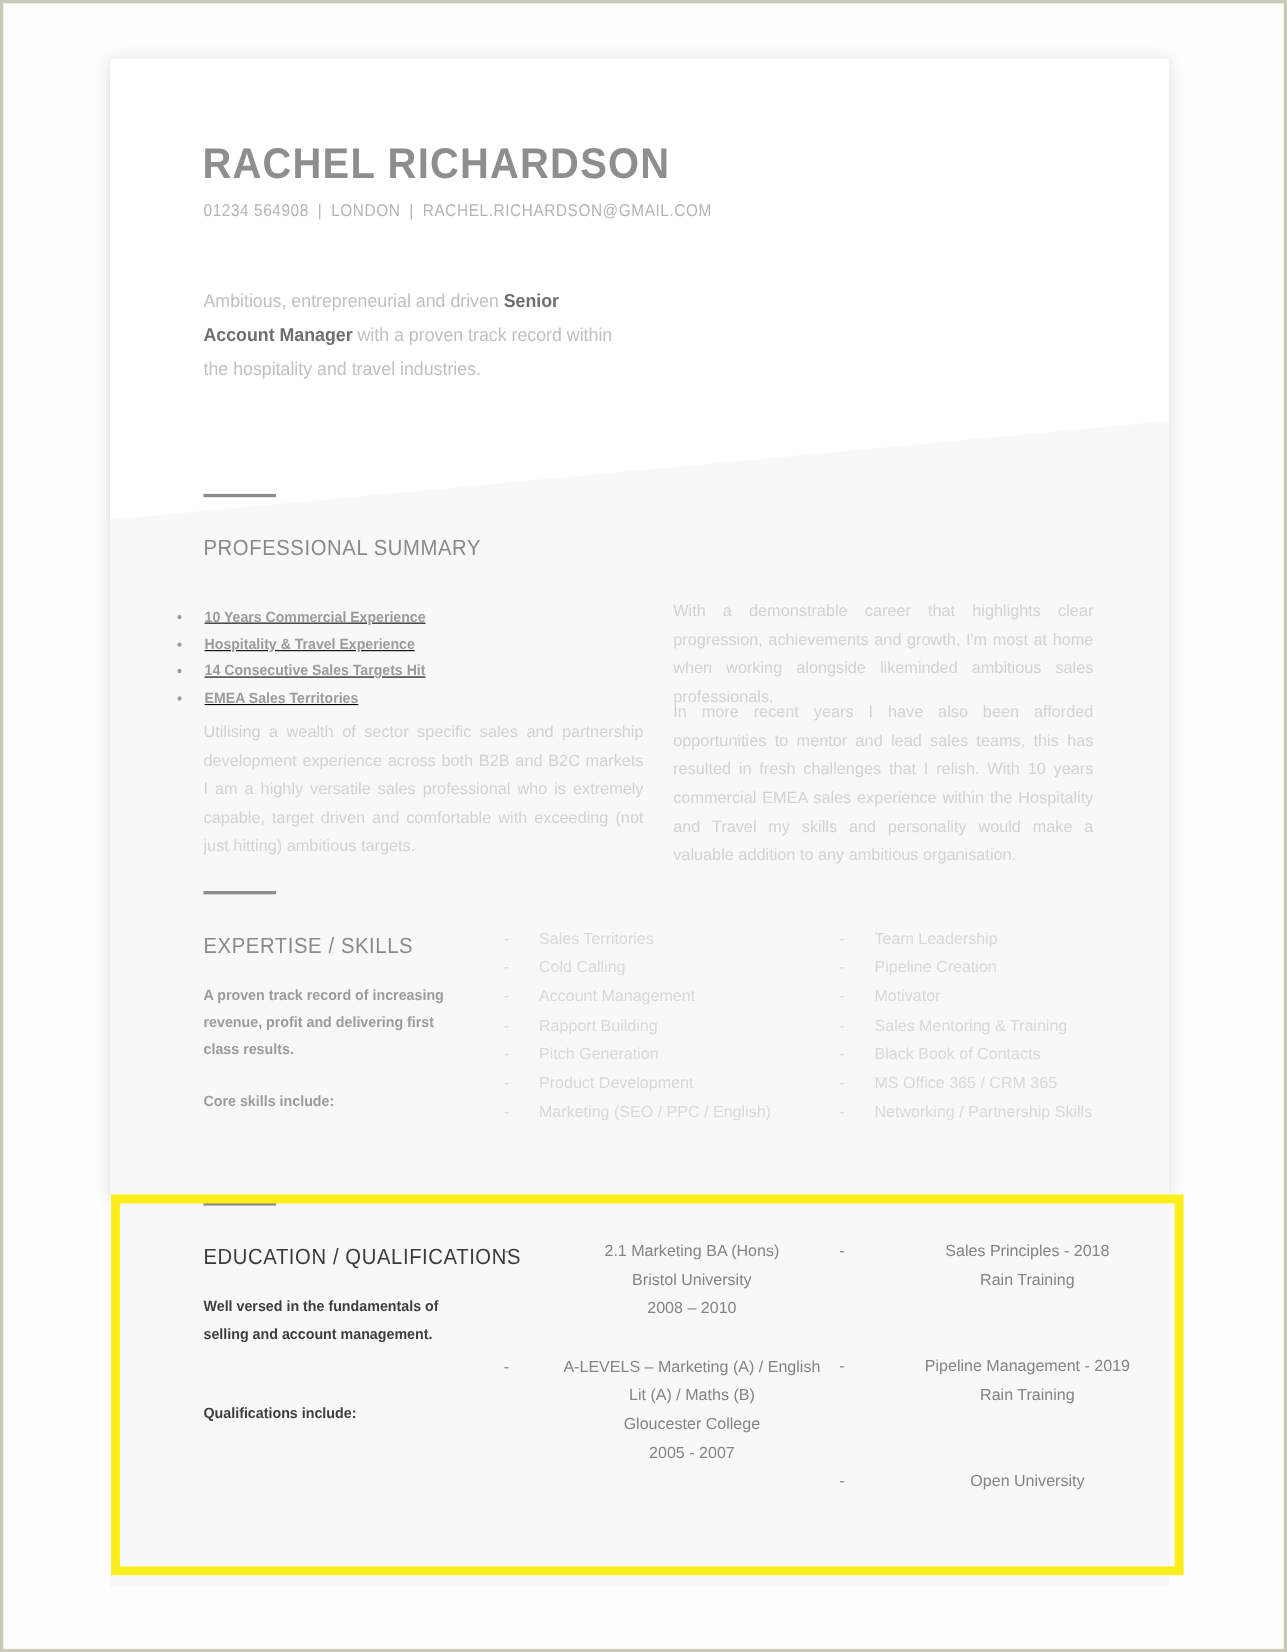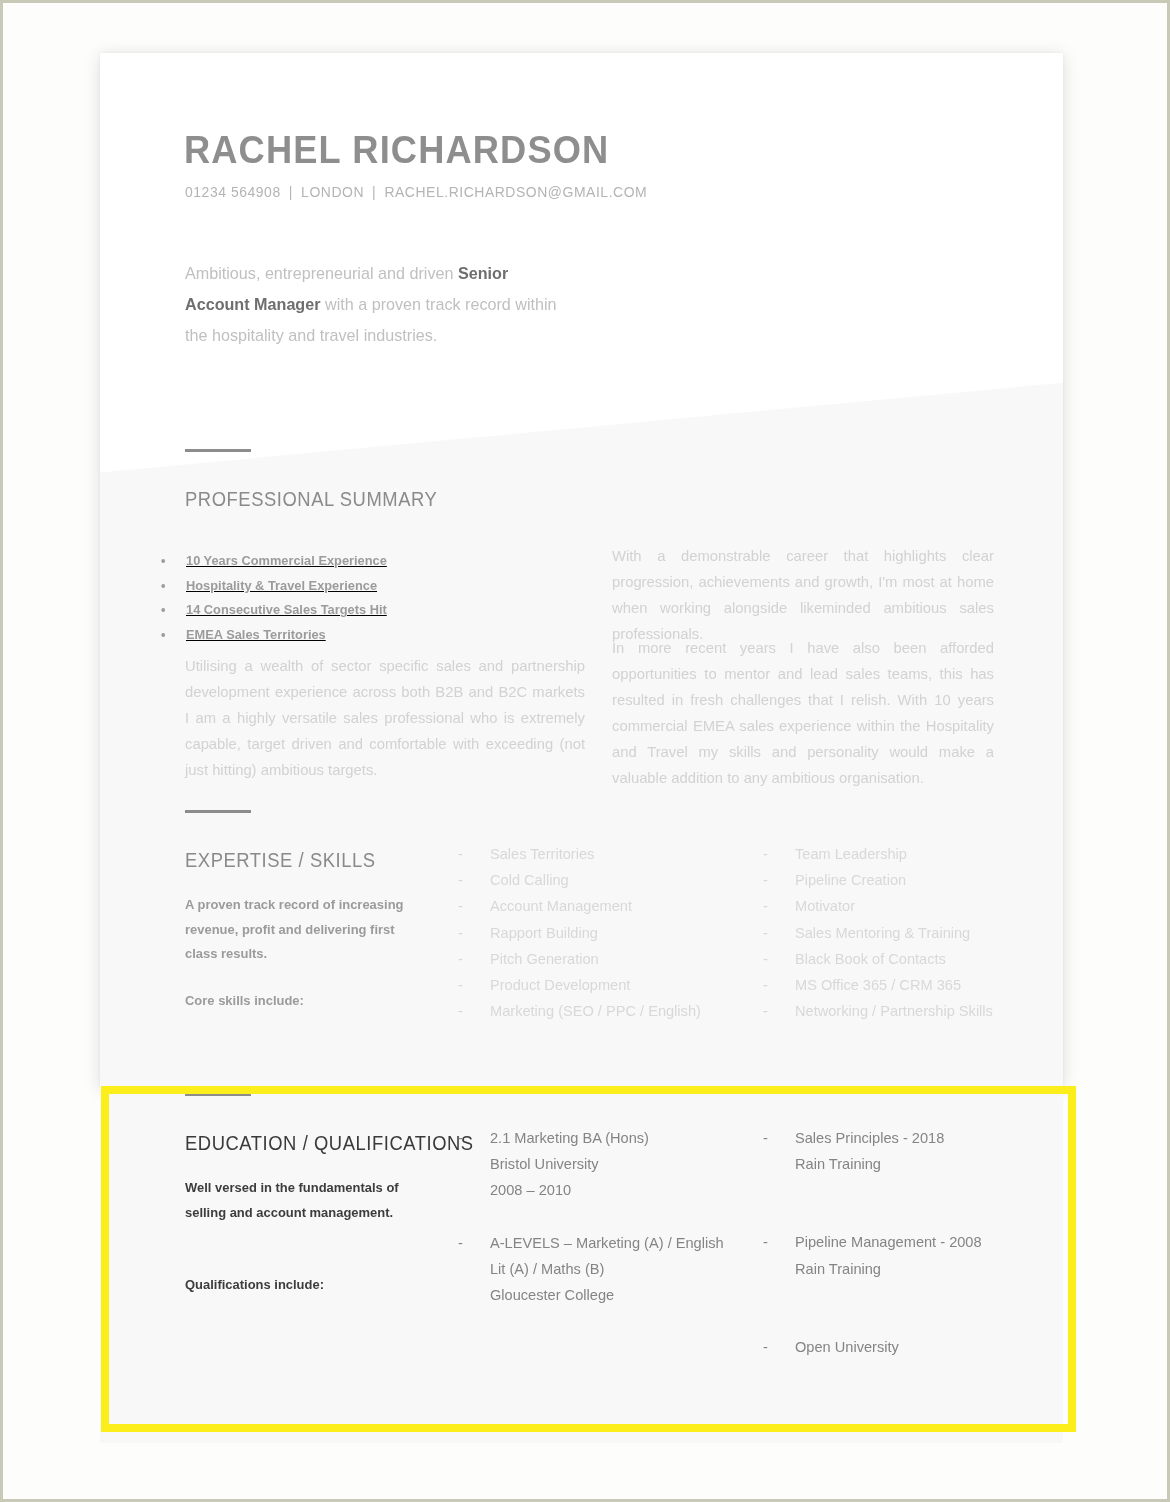--- a/index.html
+++ b/index.html
@@ -203,21 +203,21 @@
     margin-bottom: 26px;
     font-size: 14.6px;
     line-height: 26.2px;
     color: #848484;
     font-family: "Liberation Sans Narrow", "Liberation Sans", sans-serif;
   }
   .edu-entry .dash {
     position: absolute;
     left: 0; top: 0;
   }
-  .edu-entry .ln { white-space: nowrap; }
+  .edu-entry .ln { white-space: nowrap; text-align: center; }
 
   
   .highlight-box {
     position: absolute;
     left: 98px;
     top: 1083px;
     width: 975px;
     height: 346px;
     box-sizing: border-box;
     border: 8px solid #fcee1a;
@@ -296,32 +296,33 @@
           <span class="dash">-</span>
           <div class="ln">2.1 Marketing BA (Hons)</div>
           <div class="ln">Bristol University</div>
           <div class="ln">2008 – 2010</div>
         </div>
         <div class="edu-entry">
           <span class="dash">-</span>
           <div class="ln">A-LEVELS – Marketing (A) / English</div>
           <div class="ln">Lit (A) / Maths (B)</div>
           <div class="ln">Gloucester College</div>
+          <div class="ln">2005 - 2007</div>
         </div>
       </div>
 
       <div class="edu-col" style="left:663px; top:1072px;">
         <div class="edu-entry" style="margin-bottom:52px;">
           <span class="dash">-</span>
           <div class="ln">Sales Principles - 2018</div>
           <div class="ln">Rain Training</div>
         </div>
         <div class="edu-entry" style="margin-bottom:52px;">
           <span class="dash">-</span>
-          <div class="ln">Pipeline Management - 2008</div>
+          <div class="ln">Pipeline Management - 2019</div>
           <div class="ln">Rain Training</div>
         </div>
         <div class="edu-entry">
           <span class="dash">-</span>
           <div class="ln">Open University</div>
         </div>
       </div>
 
     </div>
   </div>

